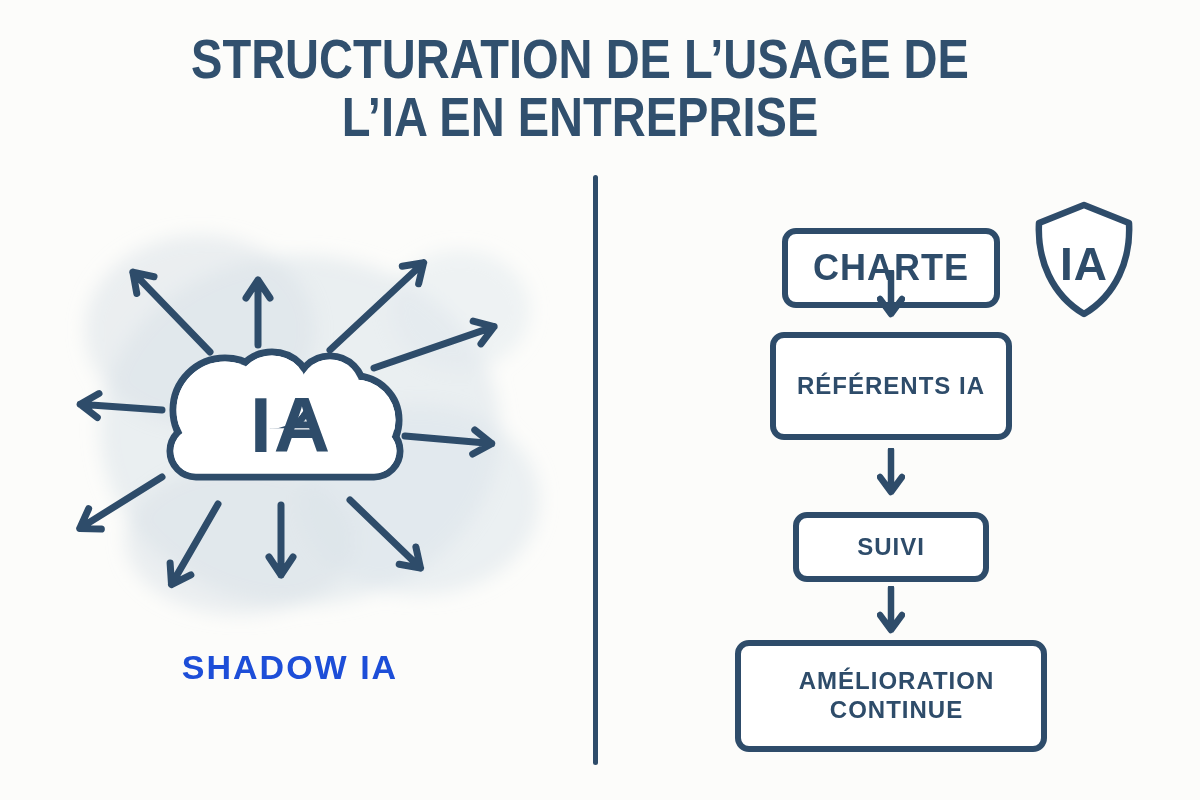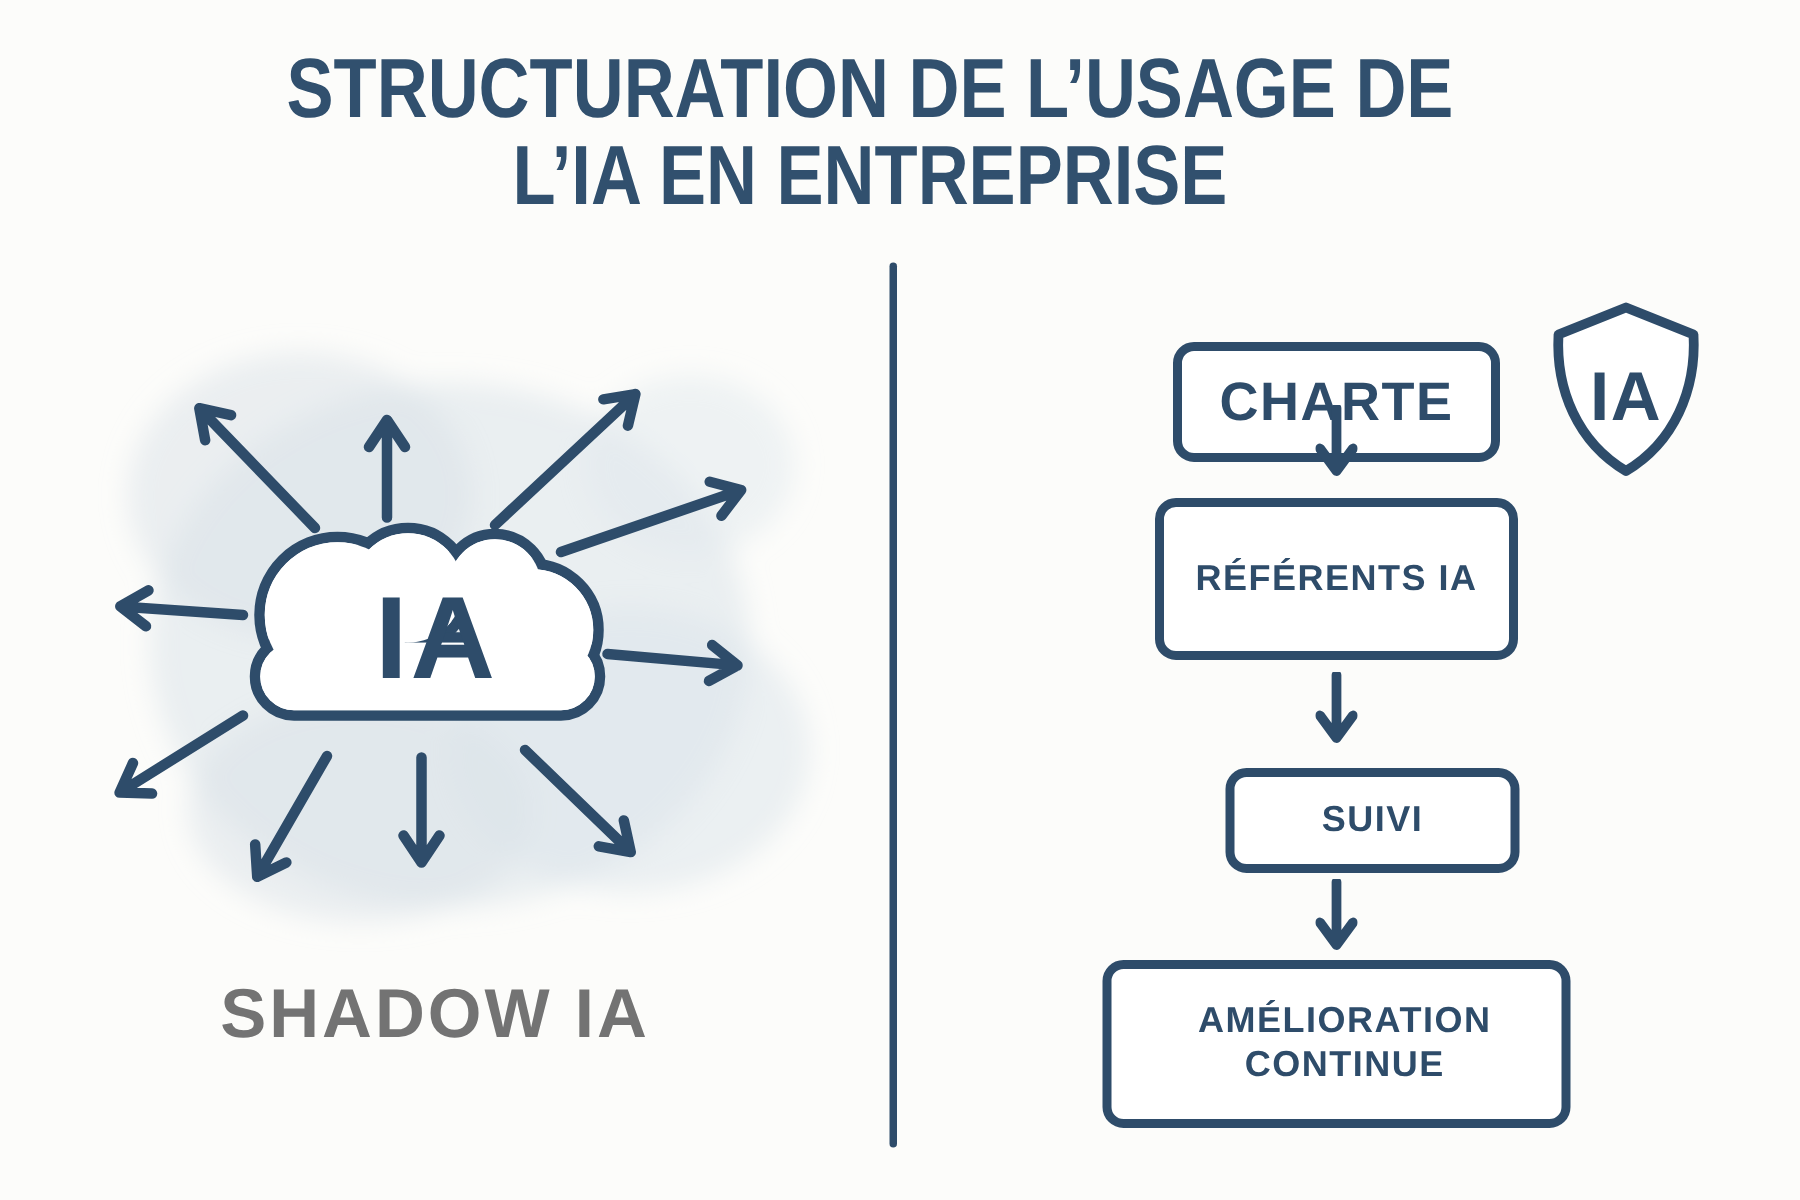--- a/index.html
+++ b/index.html
@@ -18,34 +18,34 @@
   }
   
   .divider{
     position:absolute;left:593px;top:175px;width:5px;height:590px;
     background:#2e4c6a;border-radius:3px;
   }
   
   .left-art{position:absolute;left:0;top:170px;width:600px;height:480px;}
   .caption{
     position:absolute;left:90px;top:648px;width:400px;
-    text-align:center;font-weight:bold;font-size:46px;letter-spacing:2px;
-    color:#737373;
+    text-align:center;font-weight:bold;font-size:34px;letter-spacing:2px;
+    color:#1d4ed8;
   }
   
   .step{
     position:absolute;box-sizing:border-box;
     border:6px solid #2e4c6a;border-radius:14px;background:#ffffff;
     display:flex;align-items:center;justify-content:center;text-align:center;
     font-weight:bold;font-size:24px;letter-spacing:1px;line-height:1.2;
     color:#2e4c6a;padding:4px 10px;
   }
   .step-charte{left:782px;top:184px;width:218px;height:80px;font-size:36px;margin-top:44px;}
   .step-referents{left:770px;top:332px;width:242px;height:108px;}
-  .step-suivi{left:793px;top:512px;width:196px;height:70px;margin-left:24px;}
+  .step-suivi{left:793px;top:512px;width:196px;height:70px;}
   .step-amelioration{left:735px;top:640px;width:312px;height:112px;padding-left:21px;}
   .flow-arrow{position:absolute;width:28px;height:52px;}
   .flow-arrow-1{left:877px;top:270px;}
   .flow-arrow-2{left:877px;top:448px;}
   .flow-arrow-3{left:877px;top:586px;}
   .shield{position:absolute;left:1026px;top:200px;width:116px;height:122px;}
   svg{display:block;}
 </style>
 </head>
 <body>

